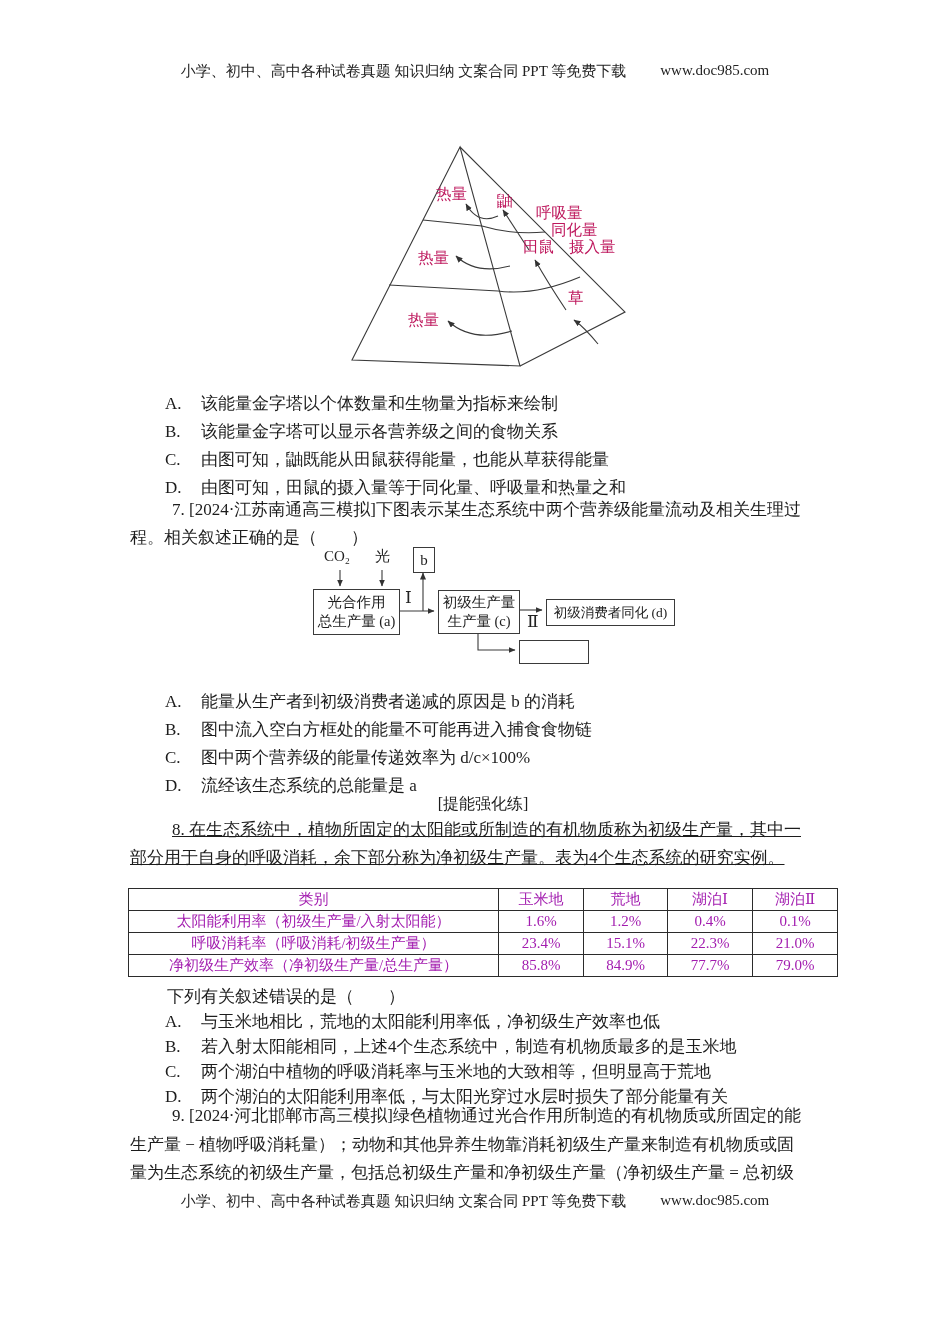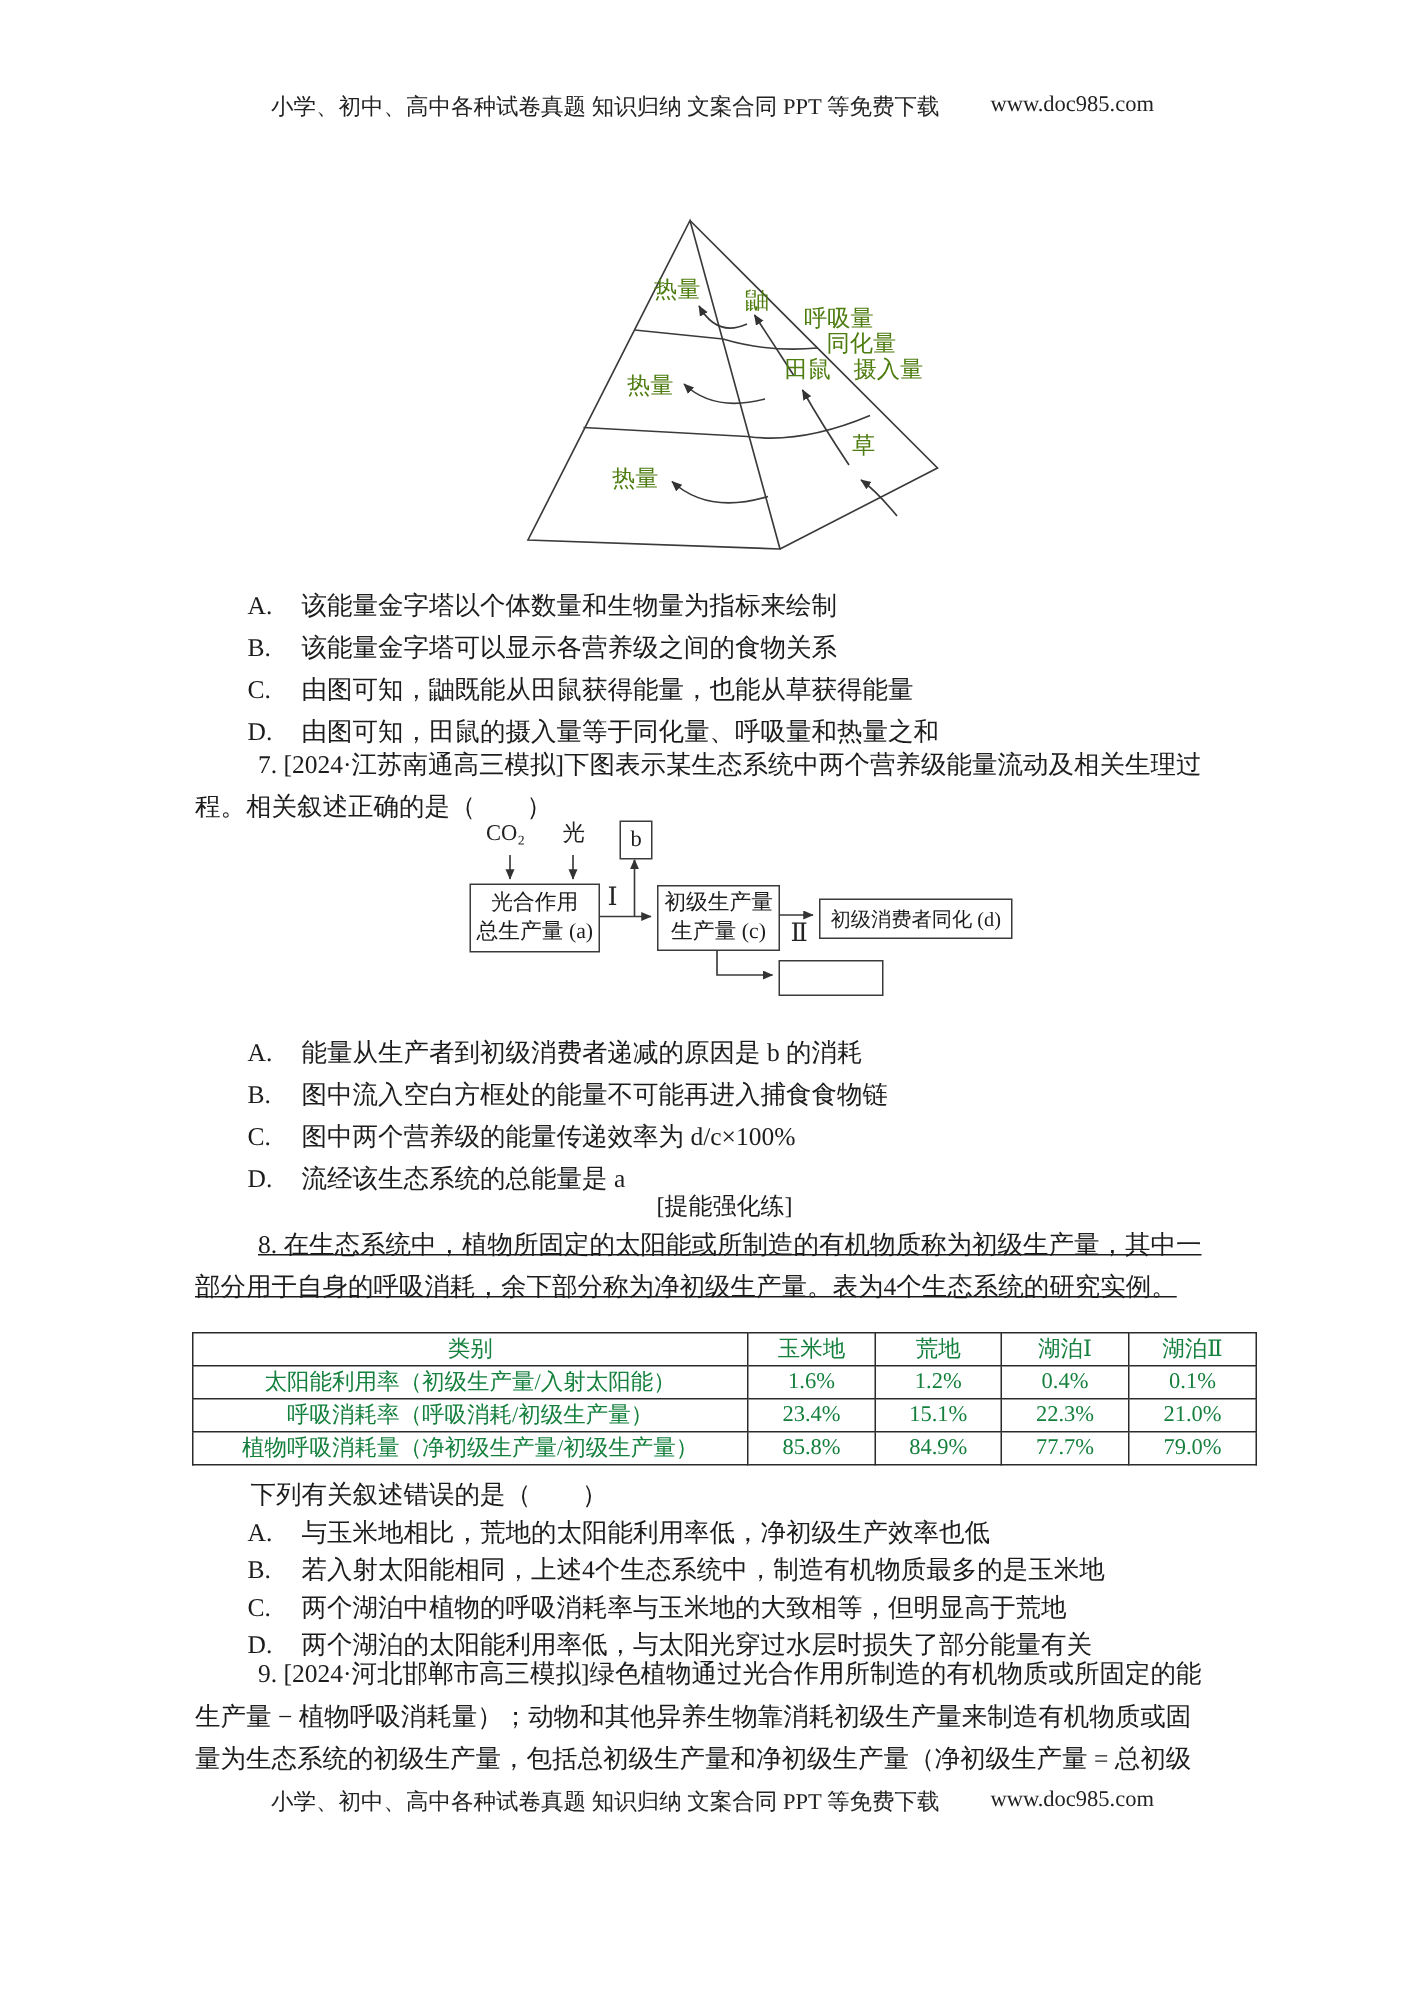--- a/index.html
+++ b/index.html
@@ -15,33 +15,33 @@
   
   .textblock{left:130px;width:706px;font-size:17px;line-height:28px;}
   .stem-line{white-space:nowrap;}
   .indent{text-indent:42px;}
   .opt{display:flex;padding-left:35px;}
   .opt-label{flex:none;width:24px;margin-right:12px;}
   .opt-text{white-space:nowrap;}
   
   .fig-pyramid{left:330px;top:128px;width:340px;height:252px;}
   .fig-pyramid svg{position:absolute;left:0;top:0;}
-  .pyr-label{position:absolute;font-size:15.5px;line-height:17px;white-space:nowrap;color:#4d7c0f;}
+  .pyr-label{position:absolute;font-size:15.5px;line-height:17px;white-space:nowrap;color:#be185d;}
   
   .fig-flow{left:300px;top:545px;width:395px;height:128px;font-size:14.5px;}
   .fig-flow svg{position:absolute;left:0;top:0;}
   .fbox{position:absolute;border:1.2px solid #3a3a3a;display:flex;align-items:center;justify-content:center;
     text-align:center;white-space:pre-line;line-height:19px;background:#fff;}
   .flow-label{position:absolute;line-height:16px;white-space:nowrap;color:#222;}
   .roman{font-size:17px;}
   
   .section-label{left:130px;top:794px;width:706px;text-align:center;font-size:16px;}
   
   table.datatable{position:absolute;left:128px;top:888px;border-collapse:collapse;table-layout:fixed;
-    font-size:15px;color:#15803d;}
+    font-size:15px;color:#a21caf;}
   table.datatable td,table.datatable th{border:1.2px solid #2b2b2b;text-align:center;vertical-align:middle;
     height:21px;padding:0 2px;font-weight:normal;overflow:hidden;white-space:nowrap;}
   .q8block{line-height:25px;}
 </style>
 </head>
 <body>
 
 <div class="page">
 
   <div class="abs pagebar">
@@ -190,21 +190,21 @@
         <td>0.1%</td>
       </tr>
       <tr>
         <td>呼吸消耗率（呼吸消耗/初级生产量）</td>
         <td>23.4%</td>
         <td>15.1%</td>
         <td>22.3%</td>
         <td>21.0%</td>
       </tr>
       <tr>
-        <td>植物呼吸消耗量（净初级生产量/初级生产量）</td>
+        <td>净初级生产效率（净初级生产量/总生产量）</td>
         <td>85.8%</td>
         <td>84.9%</td>
         <td>77.7%</td>
         <td>79.0%</td>
       </tr>
     </tbody>
   </table>
 
   <div class="abs textblock q8block" style="top:984px;">
     <div class="stem-line" style="padding-left:37px;">下列有关叙述错误的是（　　）</div>

